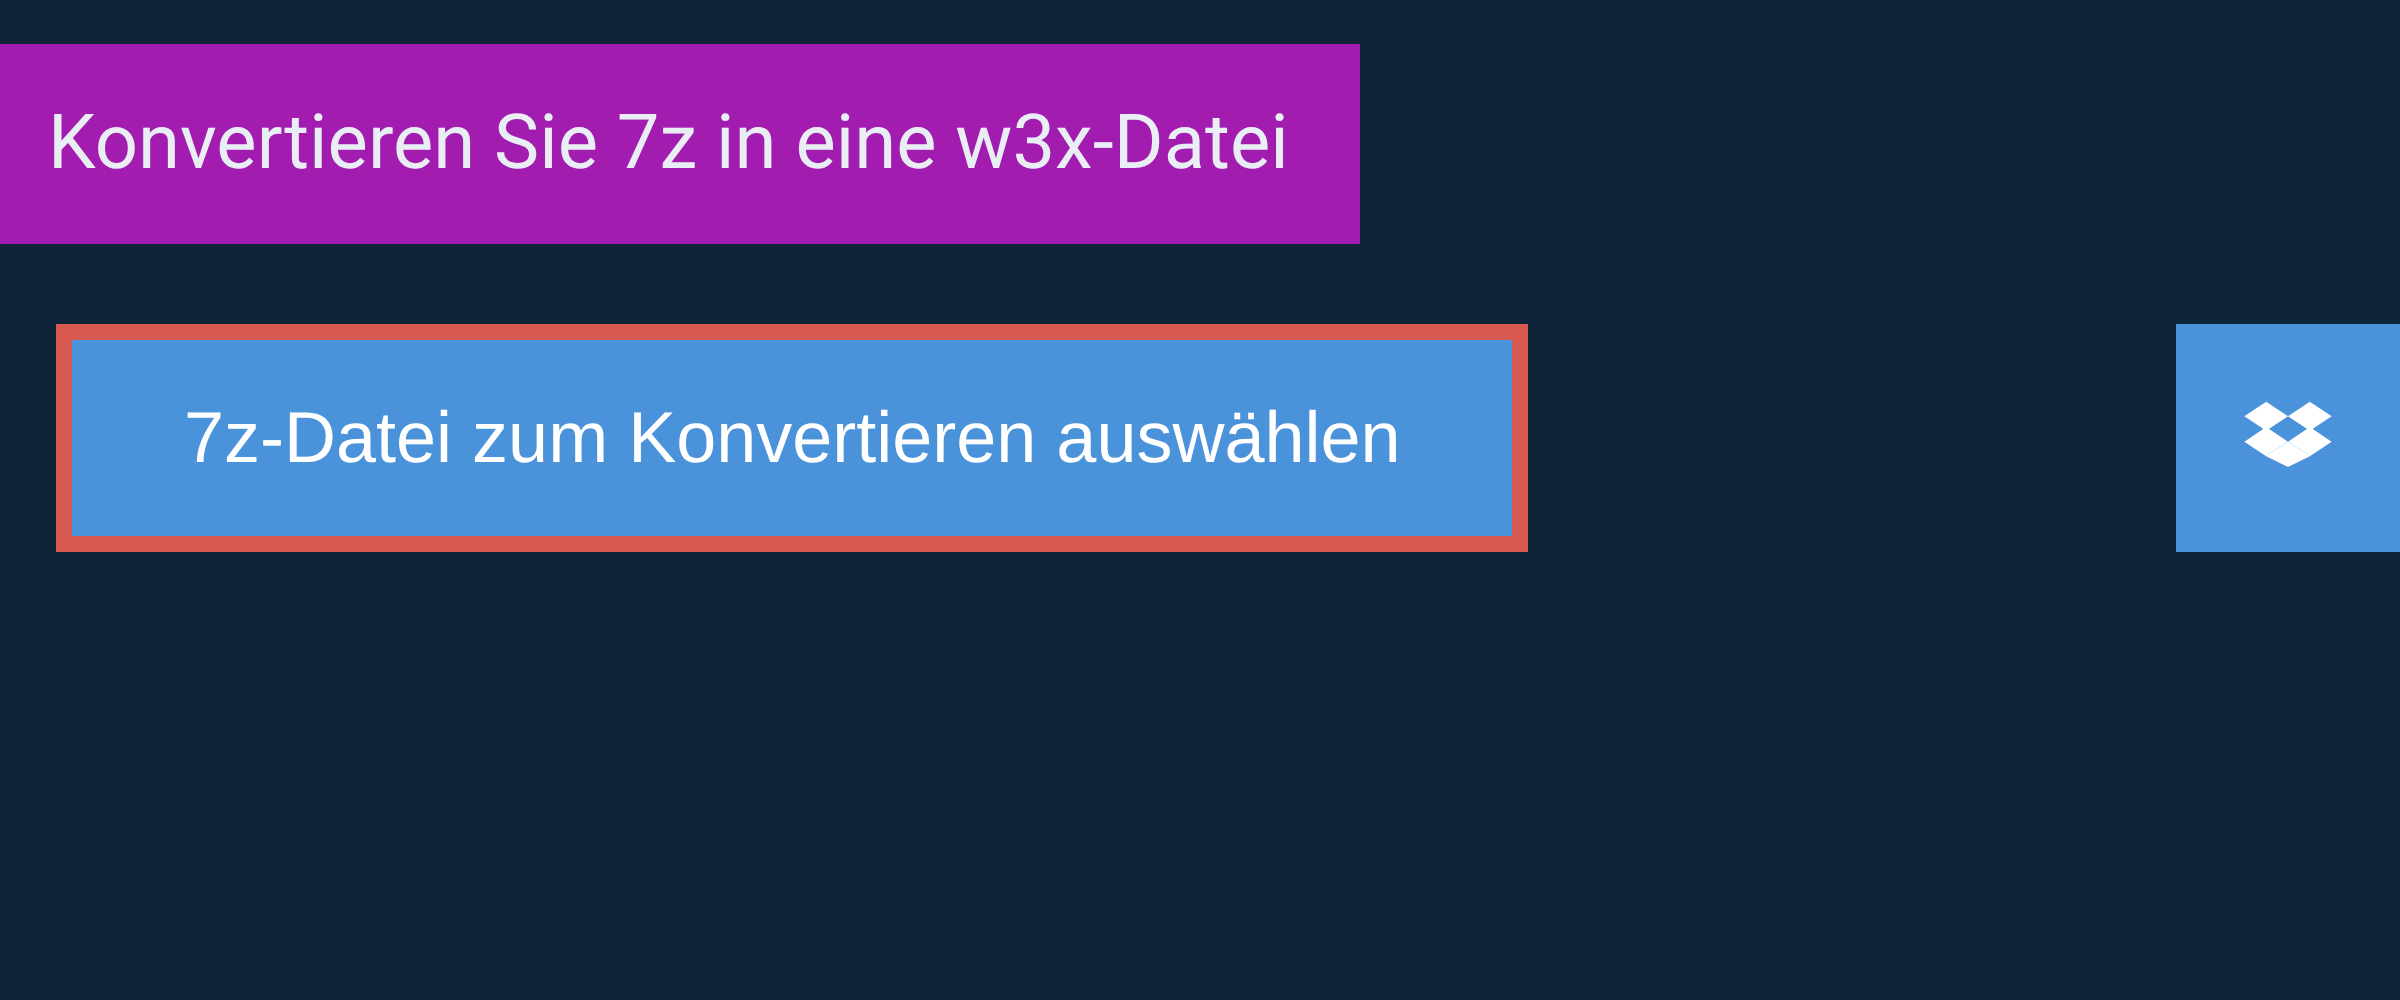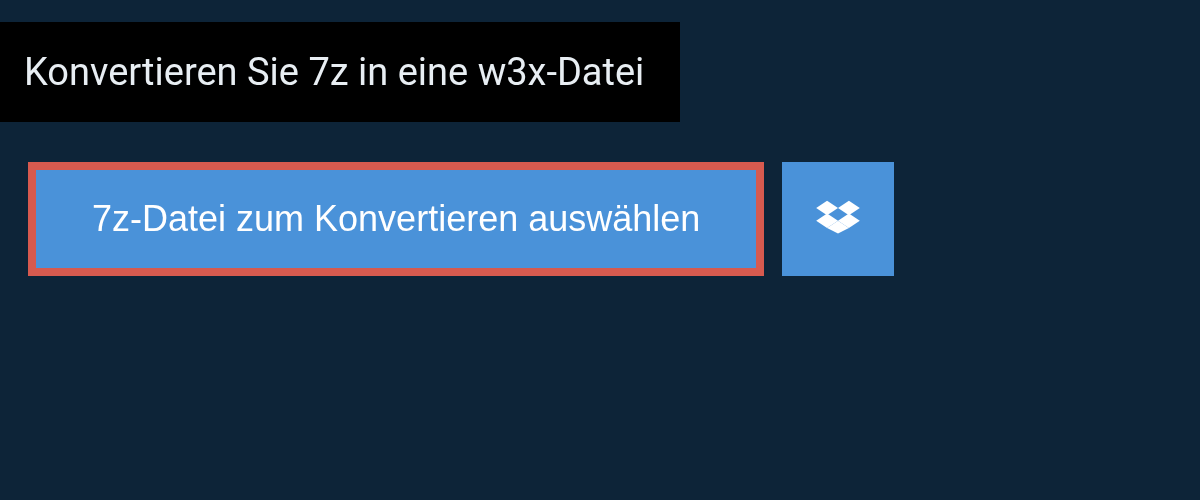--- a/index.html
+++ b/index.html
@@ -8,36 +8,37 @@
       box-sizing: border-box;
     }
     body {
       width: 1200px;
       height: 500px;
       background-color: #0d2438;
       font-family: -apple-system, BlinkMacSystemFont, "Segoe UI", Roboto, Helvetica, Arial, sans-serif;
       overflow: hidden;
     }
     .header-band {
-      background-color: #000000;
+      background-color: #a21caf;
       display: inline-block;
       padding: 28px 36px 28px 24px;
       margin-top: 22px;
     }
     .header-title {
       color: #e8eef3;
       font-size: 38px;
       font-weight: 400;
     }
     .button-row {
       display: flex;
       align-items: stretch;
       margin-top: 40px;
       margin-left: 28px;
       gap: 18px;
+      justify-content: space-between;
     }
     .select-file-wrapper {
       border: 8px solid #d65a4f;
       display: inline-block;
     }
     .select-file-button {
       background-color: #4a92d9;
       color: #ffffff;
       font-size: 36px;
       font-weight: 400;

